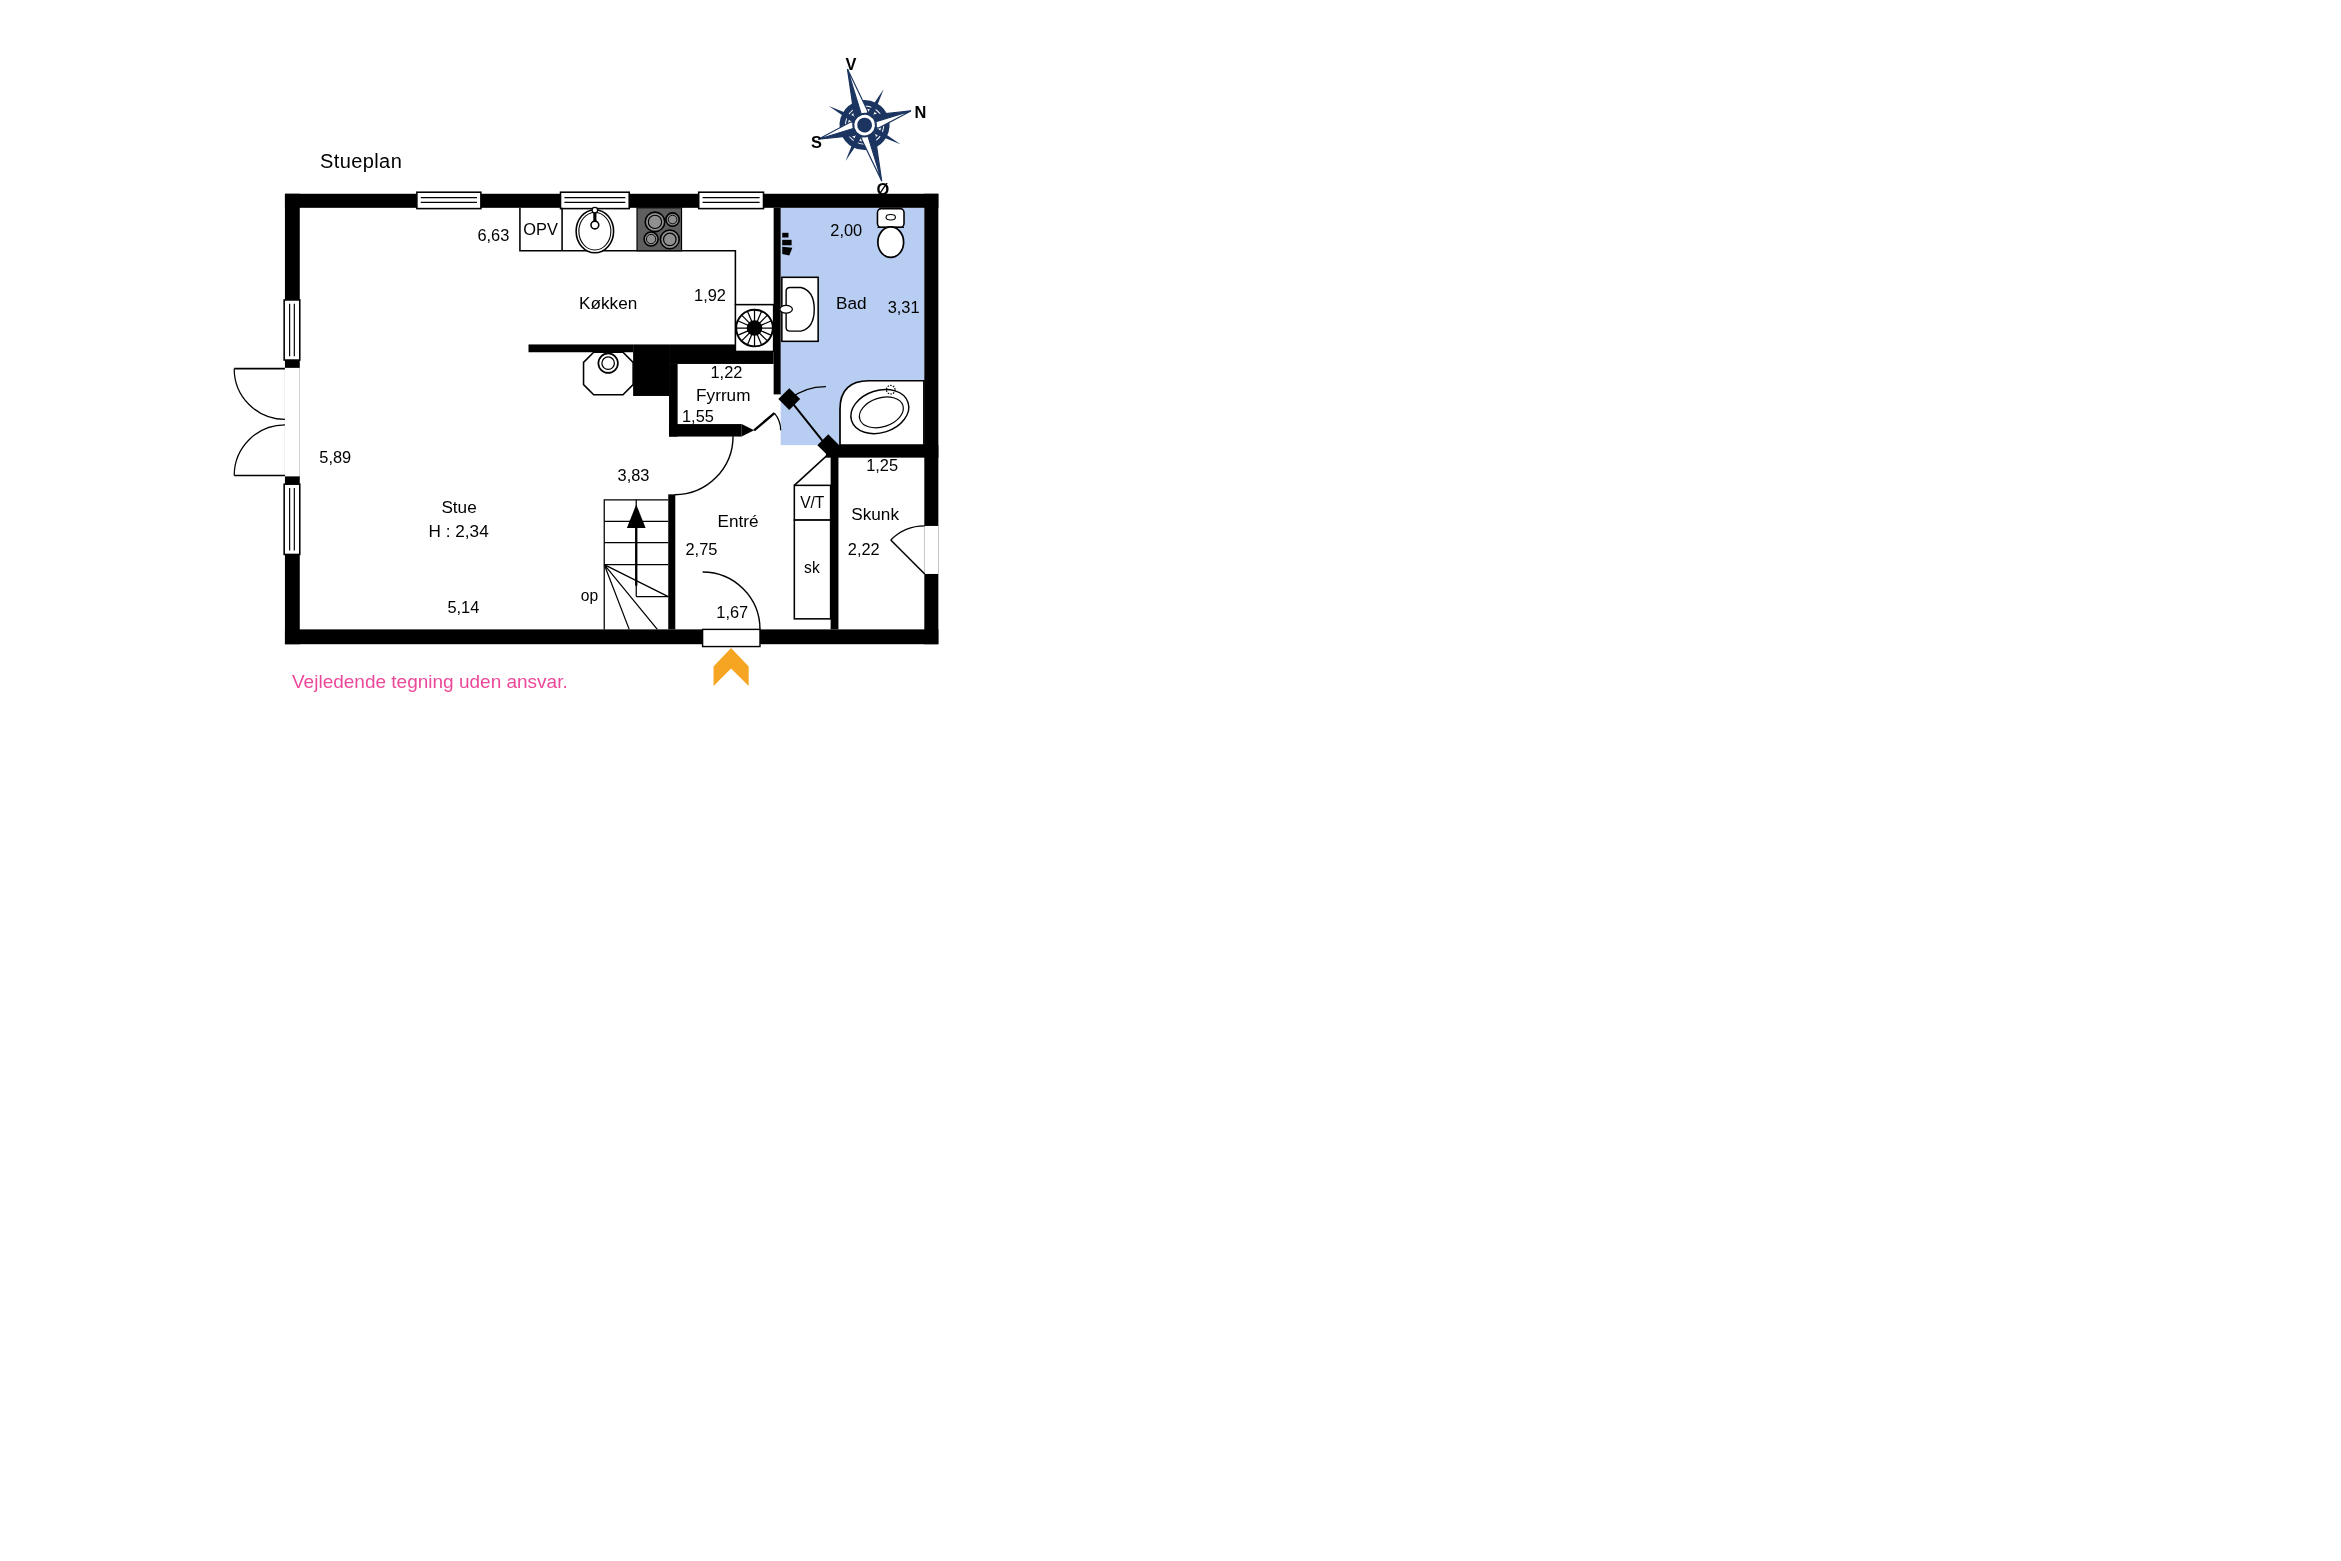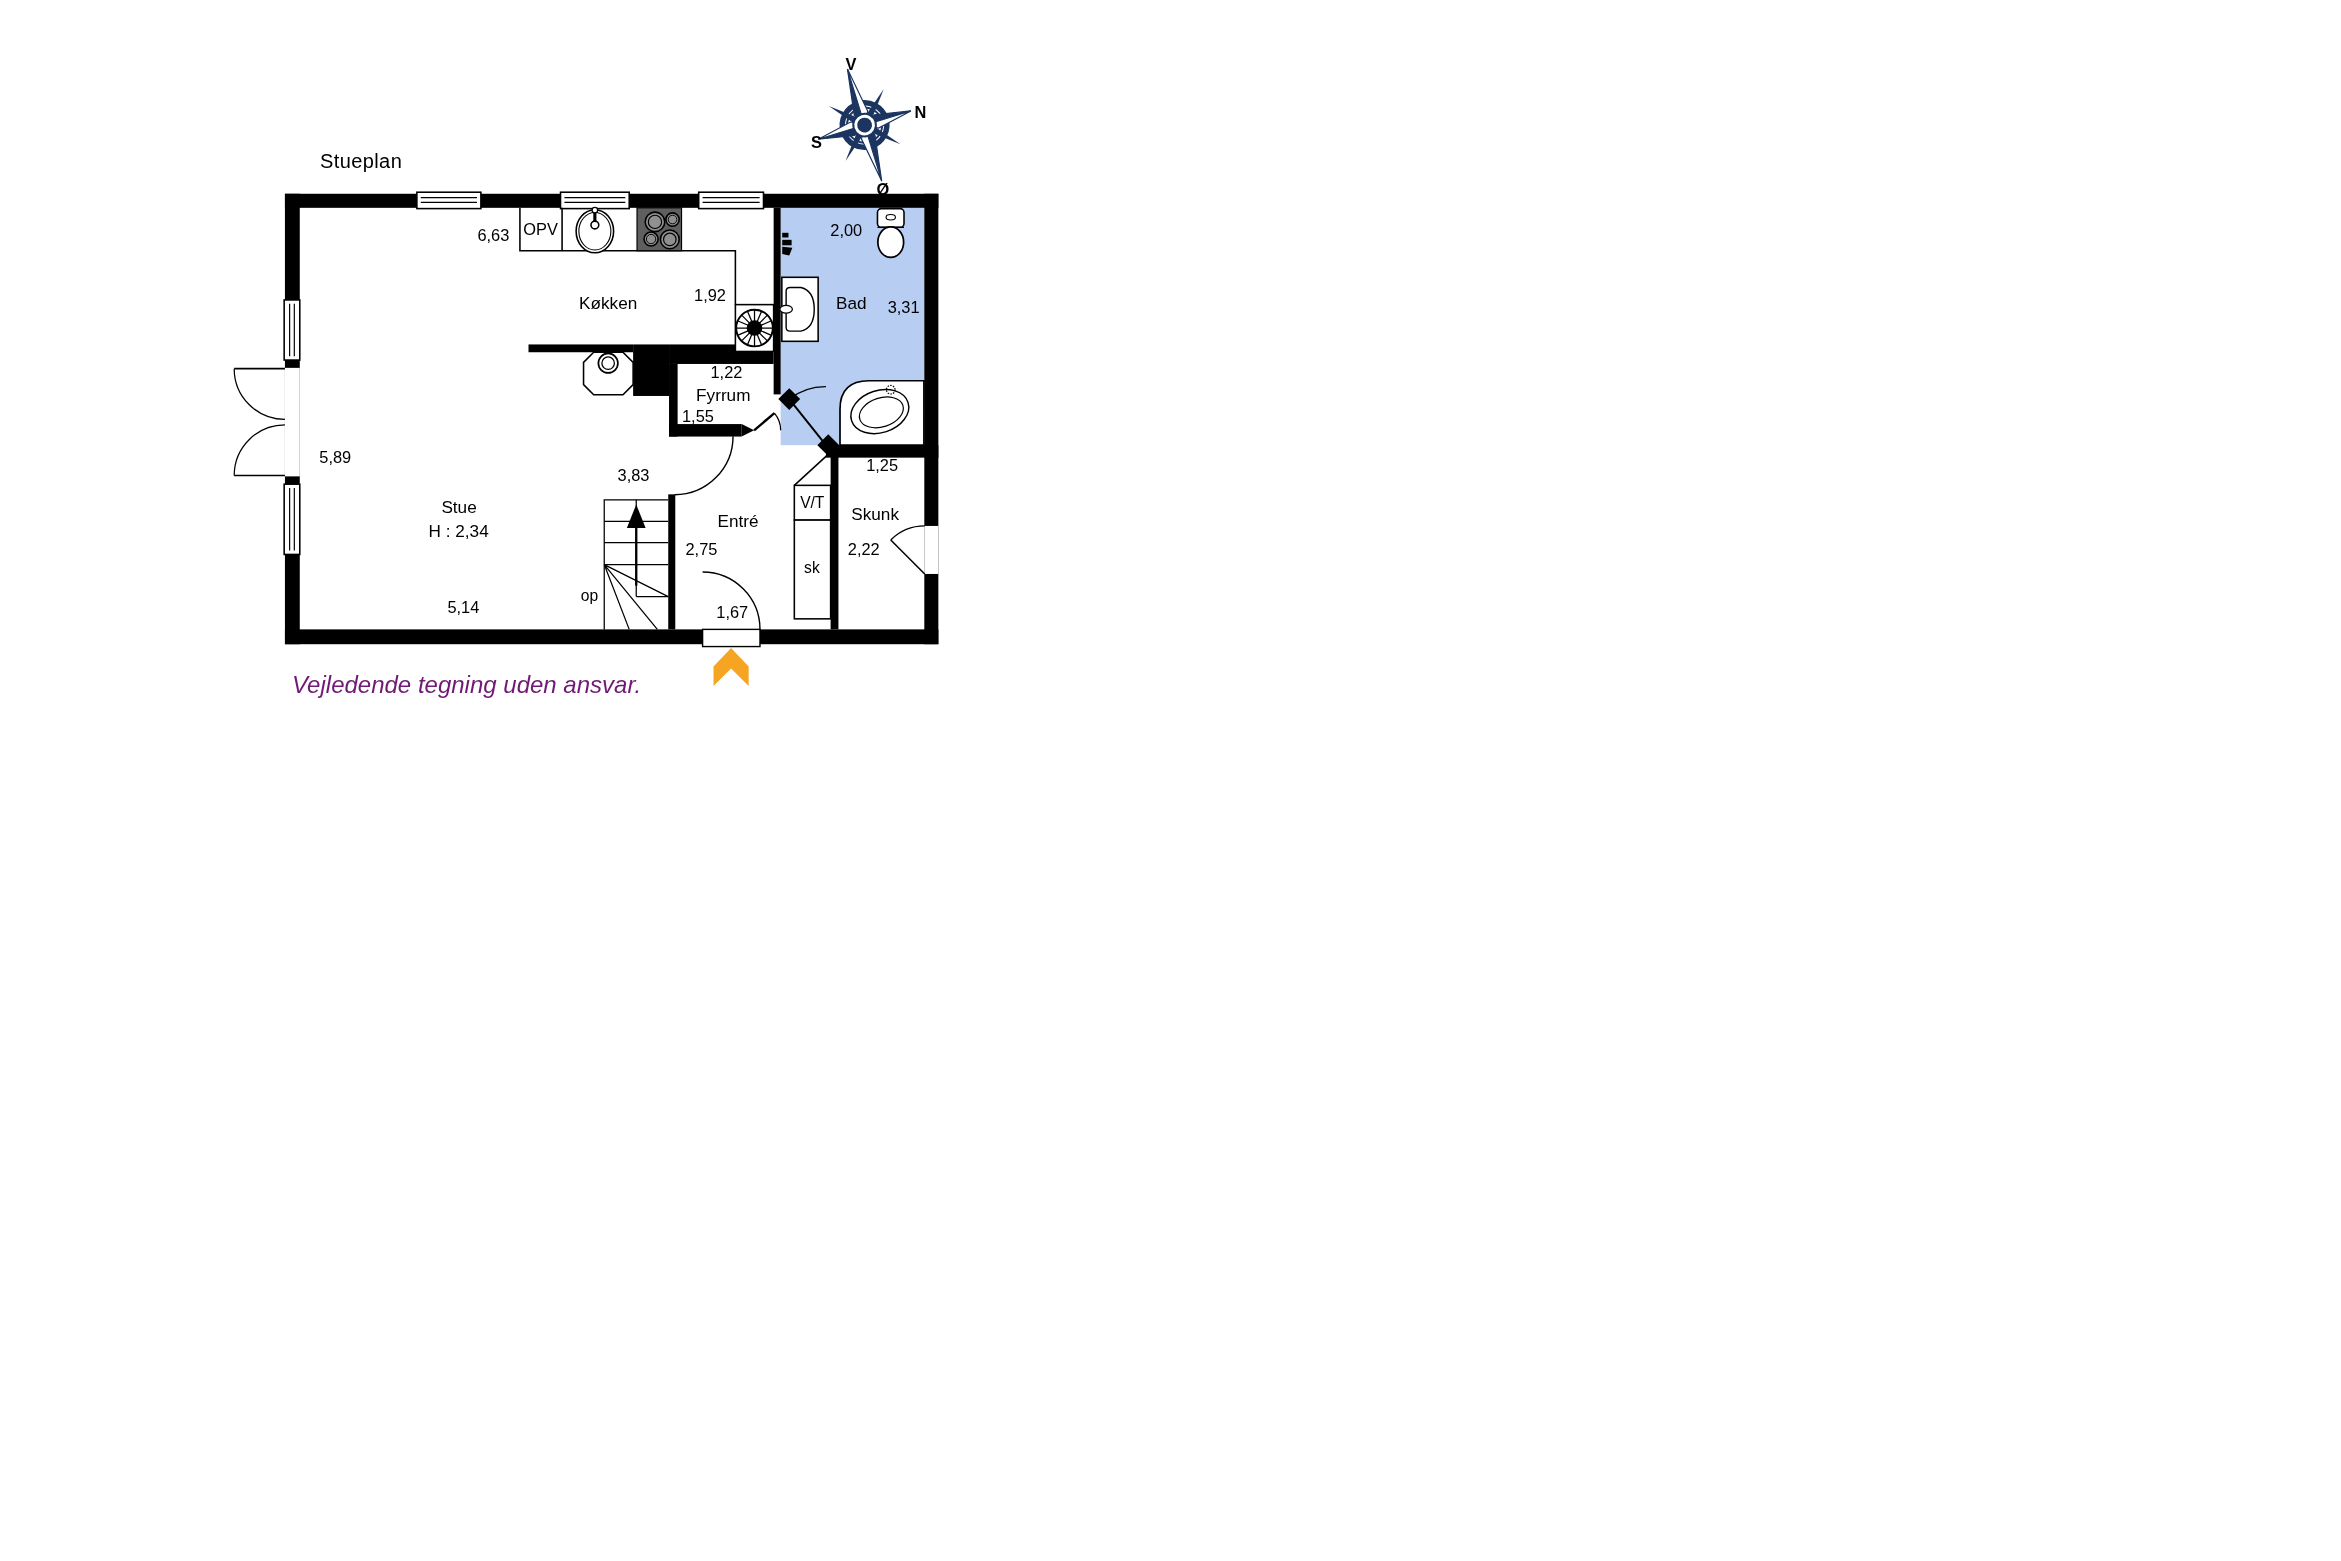--- a/index.html
+++ b/index.html
@@ -1,21 +1,21 @@
 <!DOCTYPE html>
 <html style="font-size:12.5px"><head>
 <meta charset="utf-8">
 <style>
   html,body{margin:0;padding:0;background:#fff;}
   .canvas{
     position:relative;width:1171px;height:781px;background:#ffffff;
     font-family:"Liberation Sans", sans-serif;overflow:hidden;
   }
   .ttl{position:absolute;left:287px;top:150px;font-size:20px;color:#000;letter-spacing:0.4px;margin-left:33px;}
-  .foot{position:absolute;left:292px;top:671px;font-size:24px;color:#701a75;font-style:italic;}
+  .foot{position:absolute;left:292px;top:671px;font-size:19px;color:#ec4899;}
   svg{position:absolute;left:0;top:0;}
   svg text{font-family:"Liberation Sans", sans-serif;fill:#000;}
   .dim{font-size:21px;}
   .room{font-size:22px;}
   .small{font-size:20px;}
   .cdir{font-size:21px;font-weight:bold;}
 </style>
 </head>
 <body>
 

